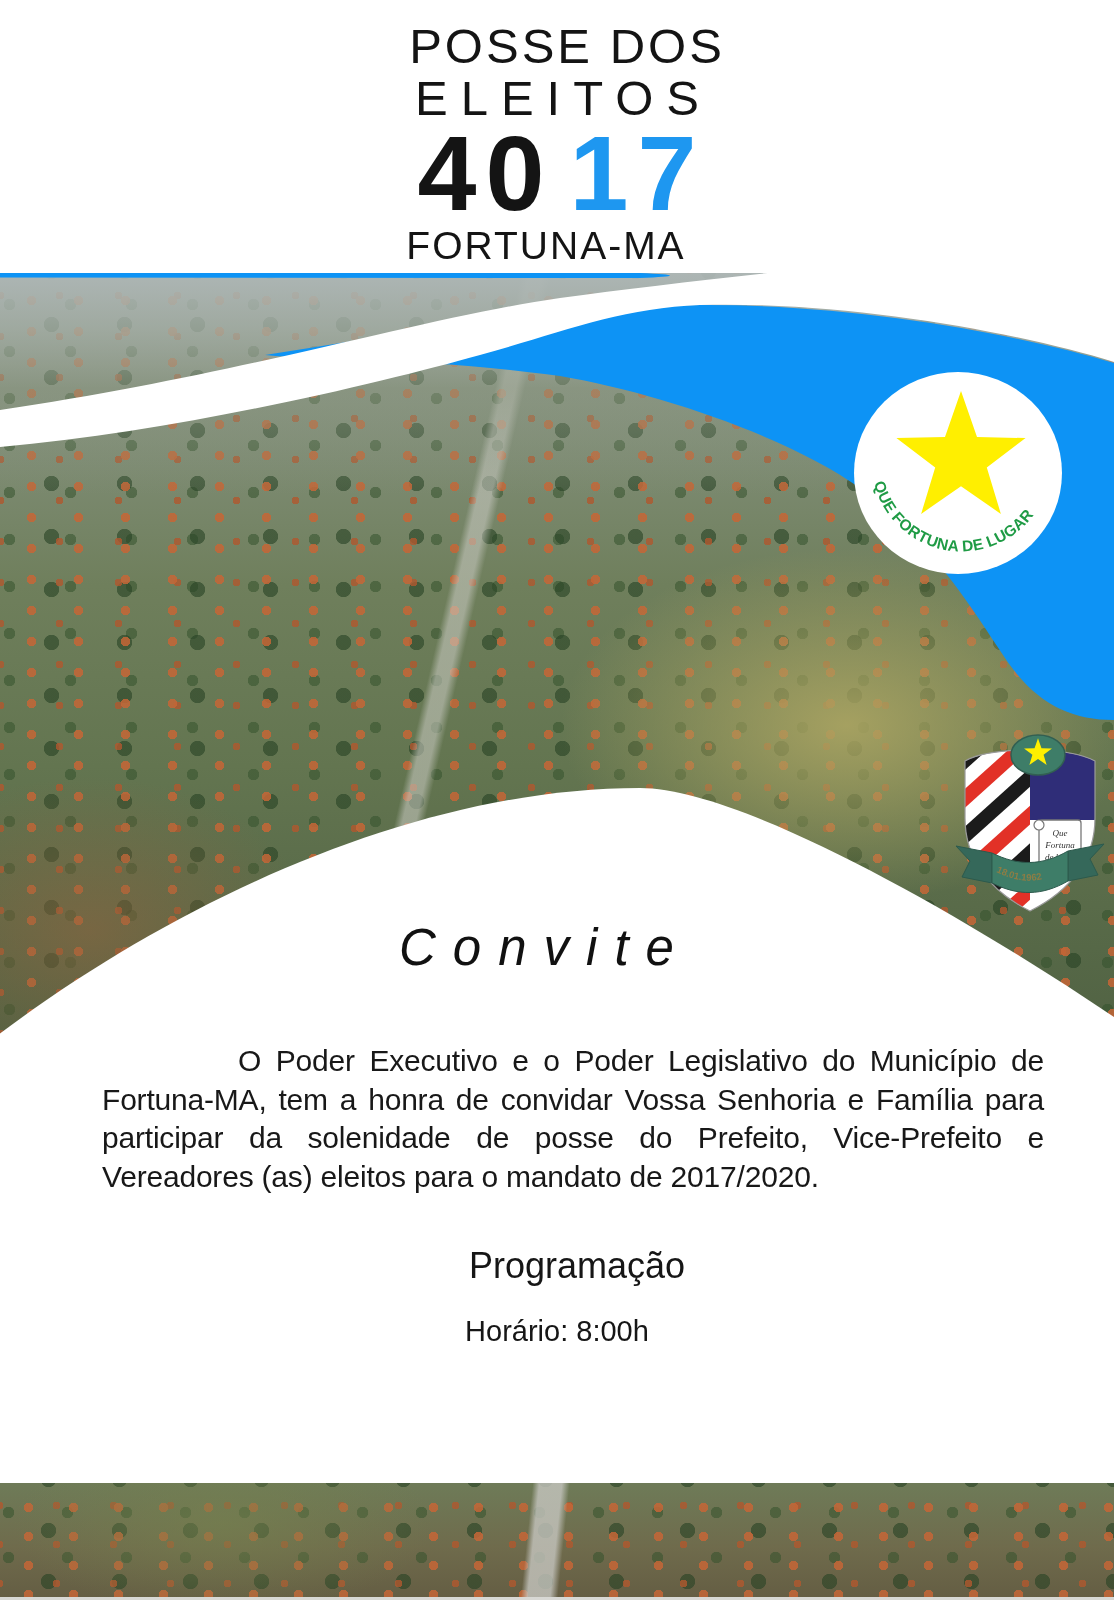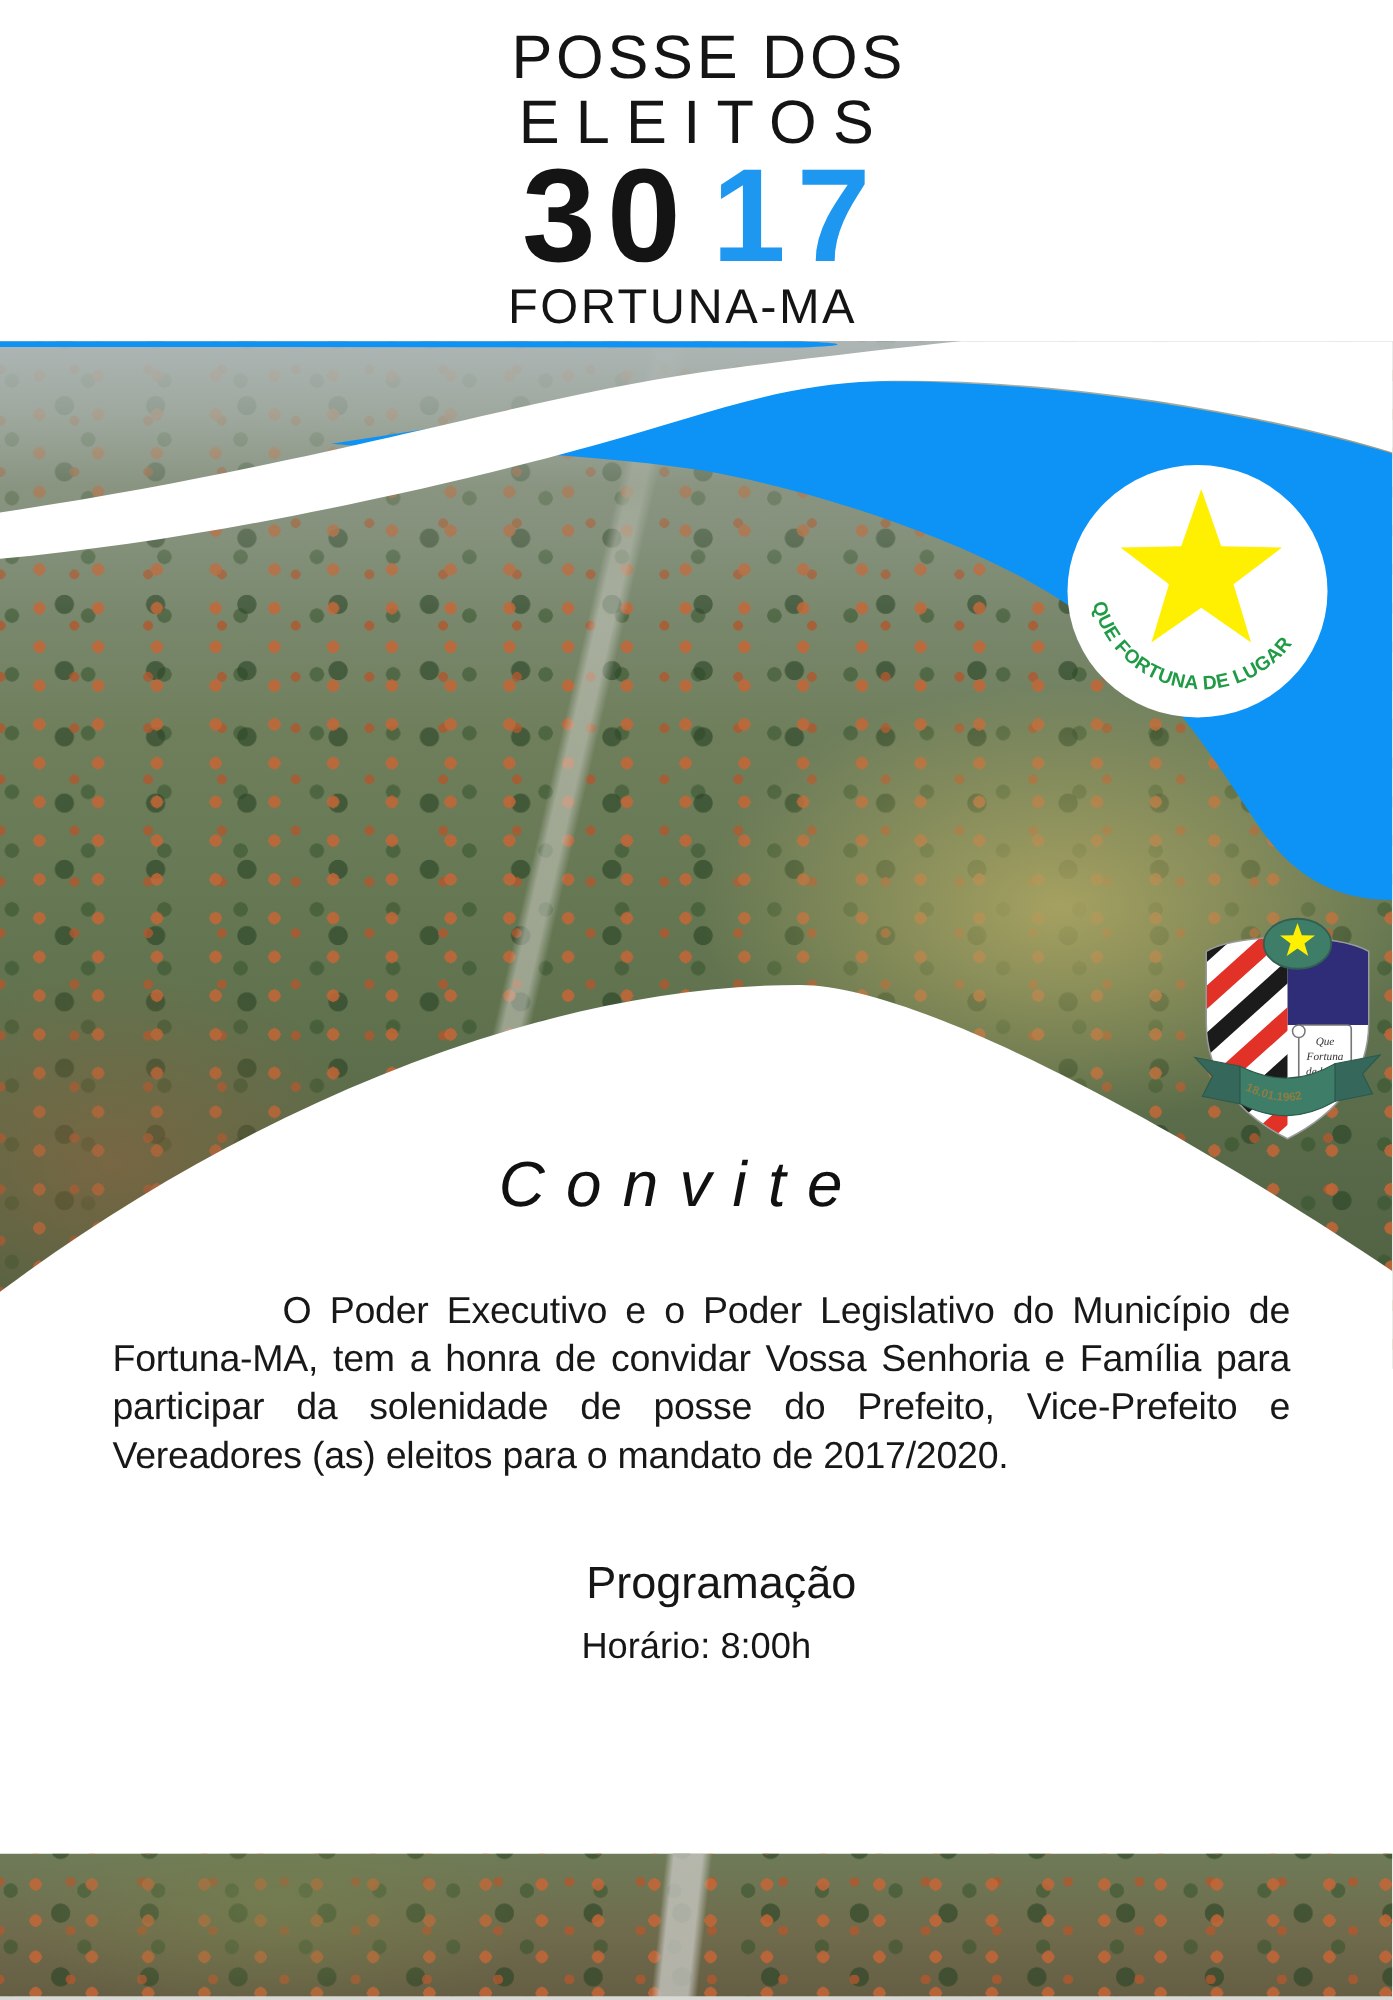--- a/index.html
+++ b/index.html
@@ -33,26 +33,26 @@
   
   .overlay{position:absolute;left:0;top:273px;width:1114px;height:835px;z-index:2;pointer-events:none;}
   
   .coat{position:absolute;left:926px;top:700px;width:185px;height:215px;z-index:4;}
   
   .convite{
     position:absolute;top:918px;left:0;width:100%;text-align:center;z-index:5;
     font-size:51px;font-style:italic;letter-spacing:17px;margin-left:-12px;color:#111;
   }
   .body-text{
-    position:absolute;top:1030px;left:90px;width:942px;z-index:5;margin:0;
+    position:absolute;top:1030px;left:90px;width:942px;z-index:5;margin:12px;
     font-size:30px;line-height:38.5px;text-align:justify;text-indent:136px;
     letter-spacing:-0.2px;color:#181818;
   }
   .program{position:absolute;top:1244px;left:0;width:100%;text-align:center;z-index:5;color:#161616;}
-  .program-title{font-size:36px;line-height:44px;margin-bottom:6px;padding-left:40px;}
+  .program-title{font-size:36px;line-height:44px;margin-bottom:20px;padding-left:40px;}
   .program-item{font-size:29px;line-height:46px;}
   
   .photo-bottom{
     position:absolute;left:0;top:1483px;width:1114px;height:117px;z-index:1;
     background:
       linear-gradient(96deg, rgba(0,0,0,0) 47.3%, rgba(198,198,192,.8) 47.9%, rgba(198,198,192,.8) 49.9%, rgba(0,0,0,0) 50.6%),
       radial-gradient(300px 130px at 20% 35%, rgba(118,130,78,.6), rgba(118,130,78,0) 70%),
       radial-gradient(circle 5px, rgba(197,102,54,.85) 96%, rgba(197,102,54,0)),
       radial-gradient(circle 4px, rgba(176,88,46,.8) 96%, rgba(176,88,46,0)),
       radial-gradient(circle 8px, rgba(39,66,36,.6) 92%, rgba(39,66,36,0)),
@@ -67,21 +67,21 @@
   }
 </style>
 </head>
 <body>
 
 <div class="page">
 
   <div class="titles">
     <div class="t1">POSSE DOS</div>
     <div class="t2">ELEITOS</div>
-    <div class="t3"><span>30</span><span class="accent">17</span></div>
+    <div class="t3"><span>40</span><span class="accent">17</span></div>
     <div class="t4">FORTUNA-MA</div>
   </div>
 
   <div class="photo"></div>
 
   <svg class="overlay" viewBox="0 0 1114 835">
 
     <path d="M 0,0 L 640,0 Q 700,2.5 640,5 L 0,4.5 Z" fill="#0d93f5"></path>
 
     <path d="M 265,82

